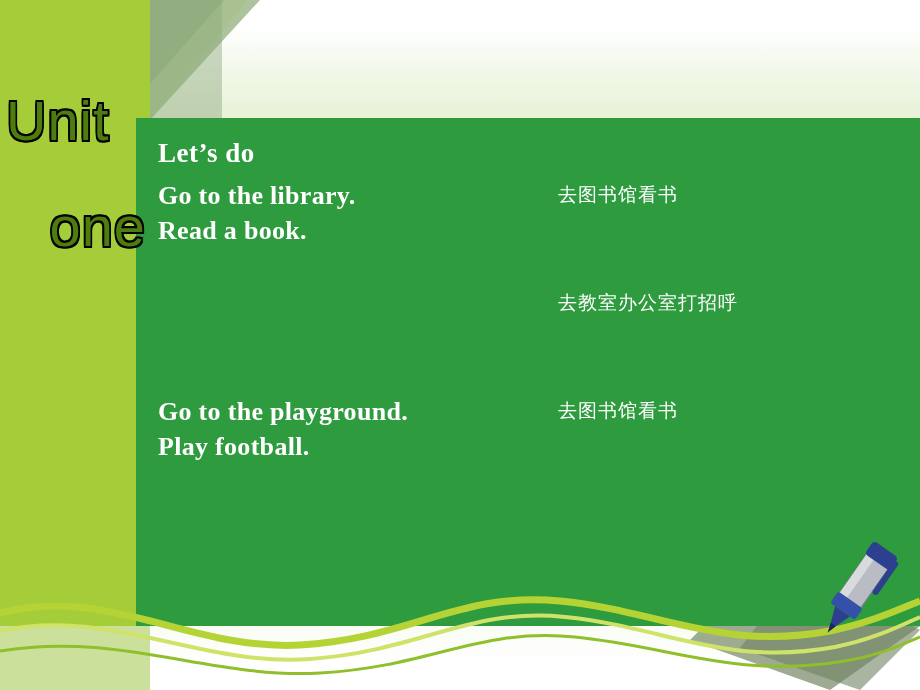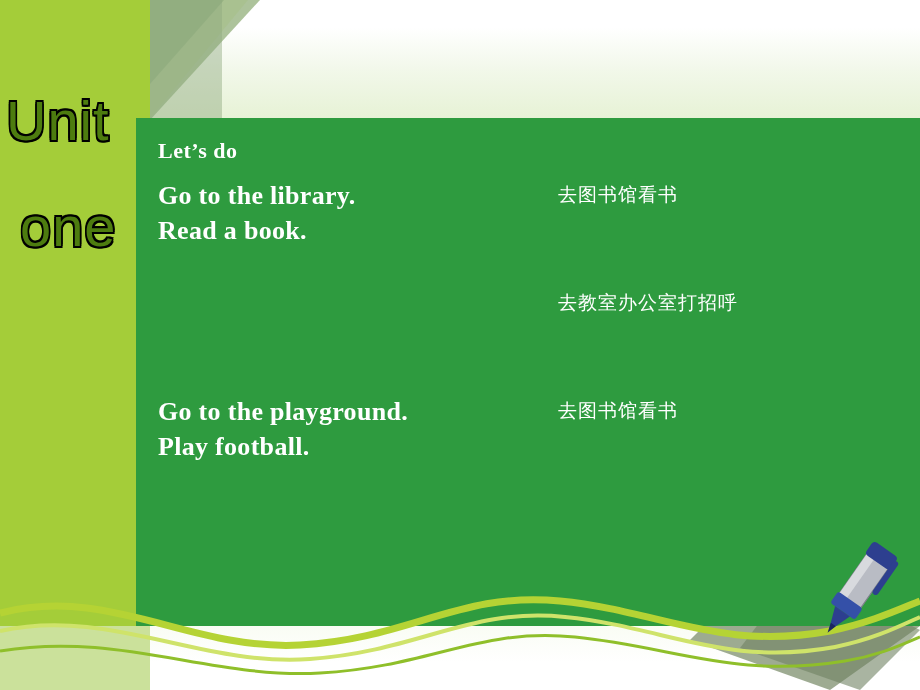--- a/index.html
+++ b/index.html
@@ -61,31 +61,32 @@
     text-shadow:
       -1.6px -1.6px 0 #000, 1.6px -1.6px 0 #000,
       -1.6px 1.6px 0 #000, 1.6px 1.6px 0 #000,
       -1.6px 0 0 #000, 1.6px 0 0 #000,
       0 -1.6px 0 #000, 0 1.6px 0 #000;
   }
   .unit-title .line2 {
     display: block;
     margin-top: 40px;
     margin-left: 14px;
+    text-align: right;
   }
 
   
   .lets-do {
     position: absolute;
     left: 158px;
     top: 138px;
     color: #ffffff;
     font-family: "Liberation Serif", serif;
     font-weight: bold;
-    font-size: 22px;
+    font-size: 27px;
     letter-spacing: 0.5px;
   }
 
   .rows {
     position: absolute;
     left: 158px;
     top: 178px;
     width: 740px;
   }
   .row {

